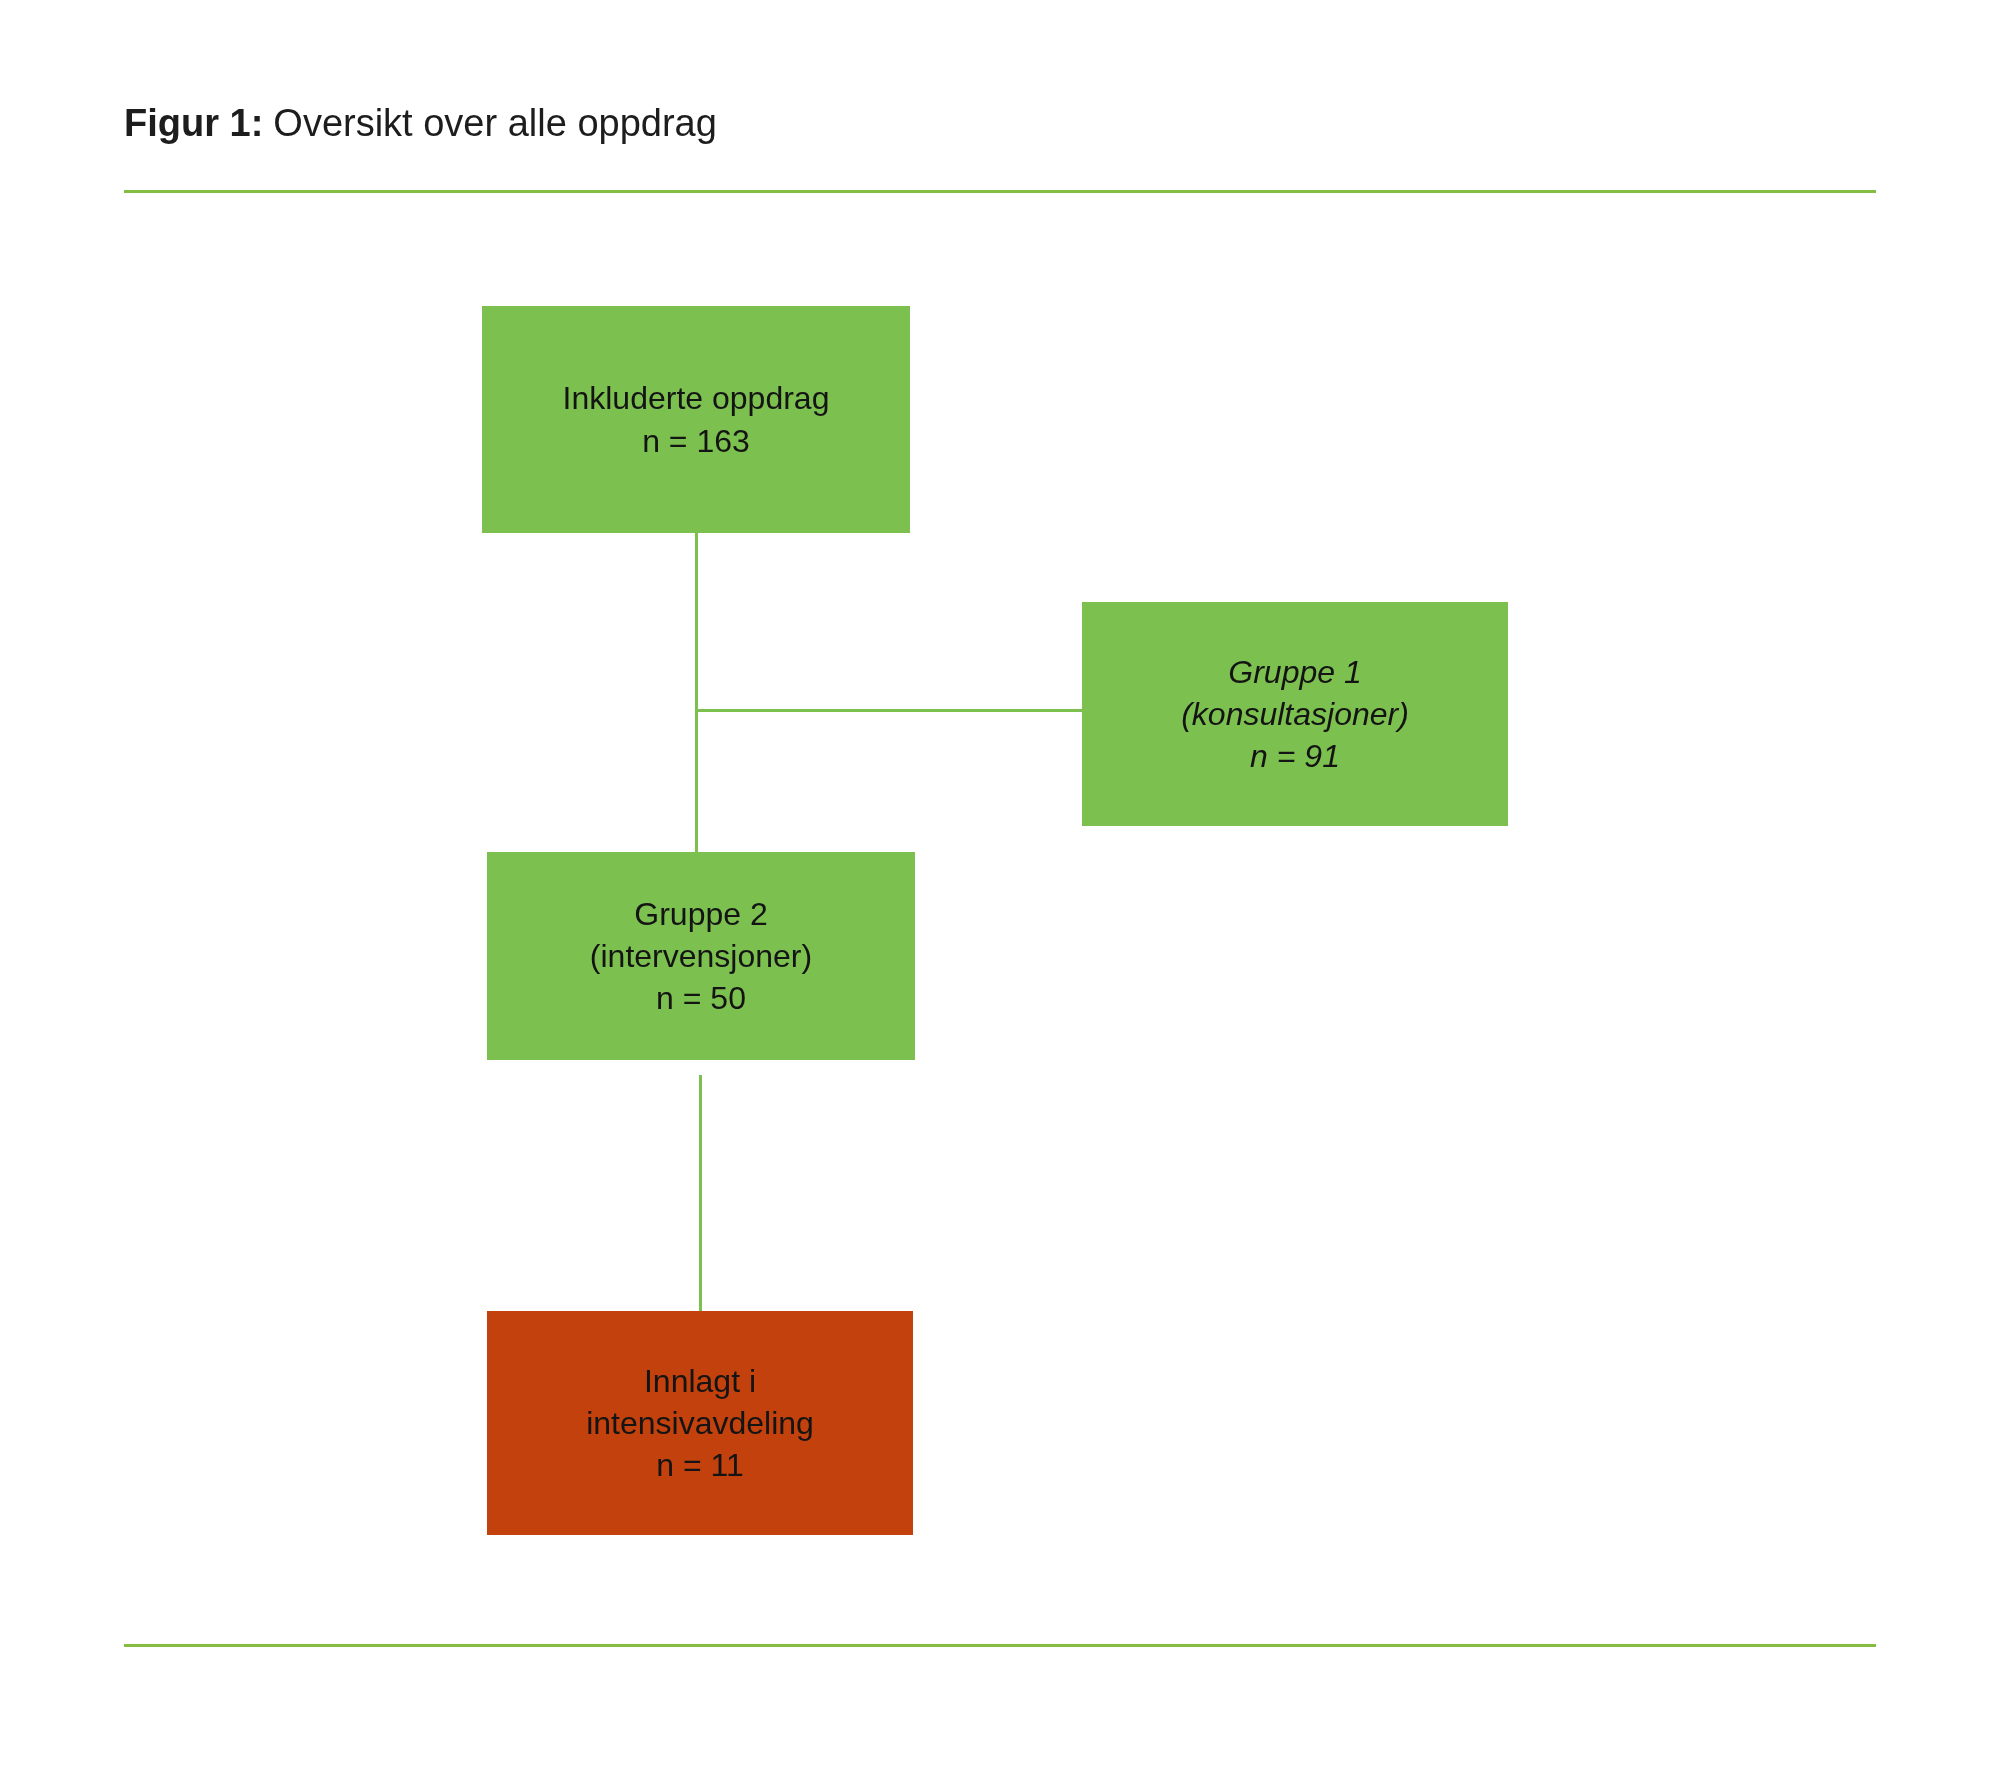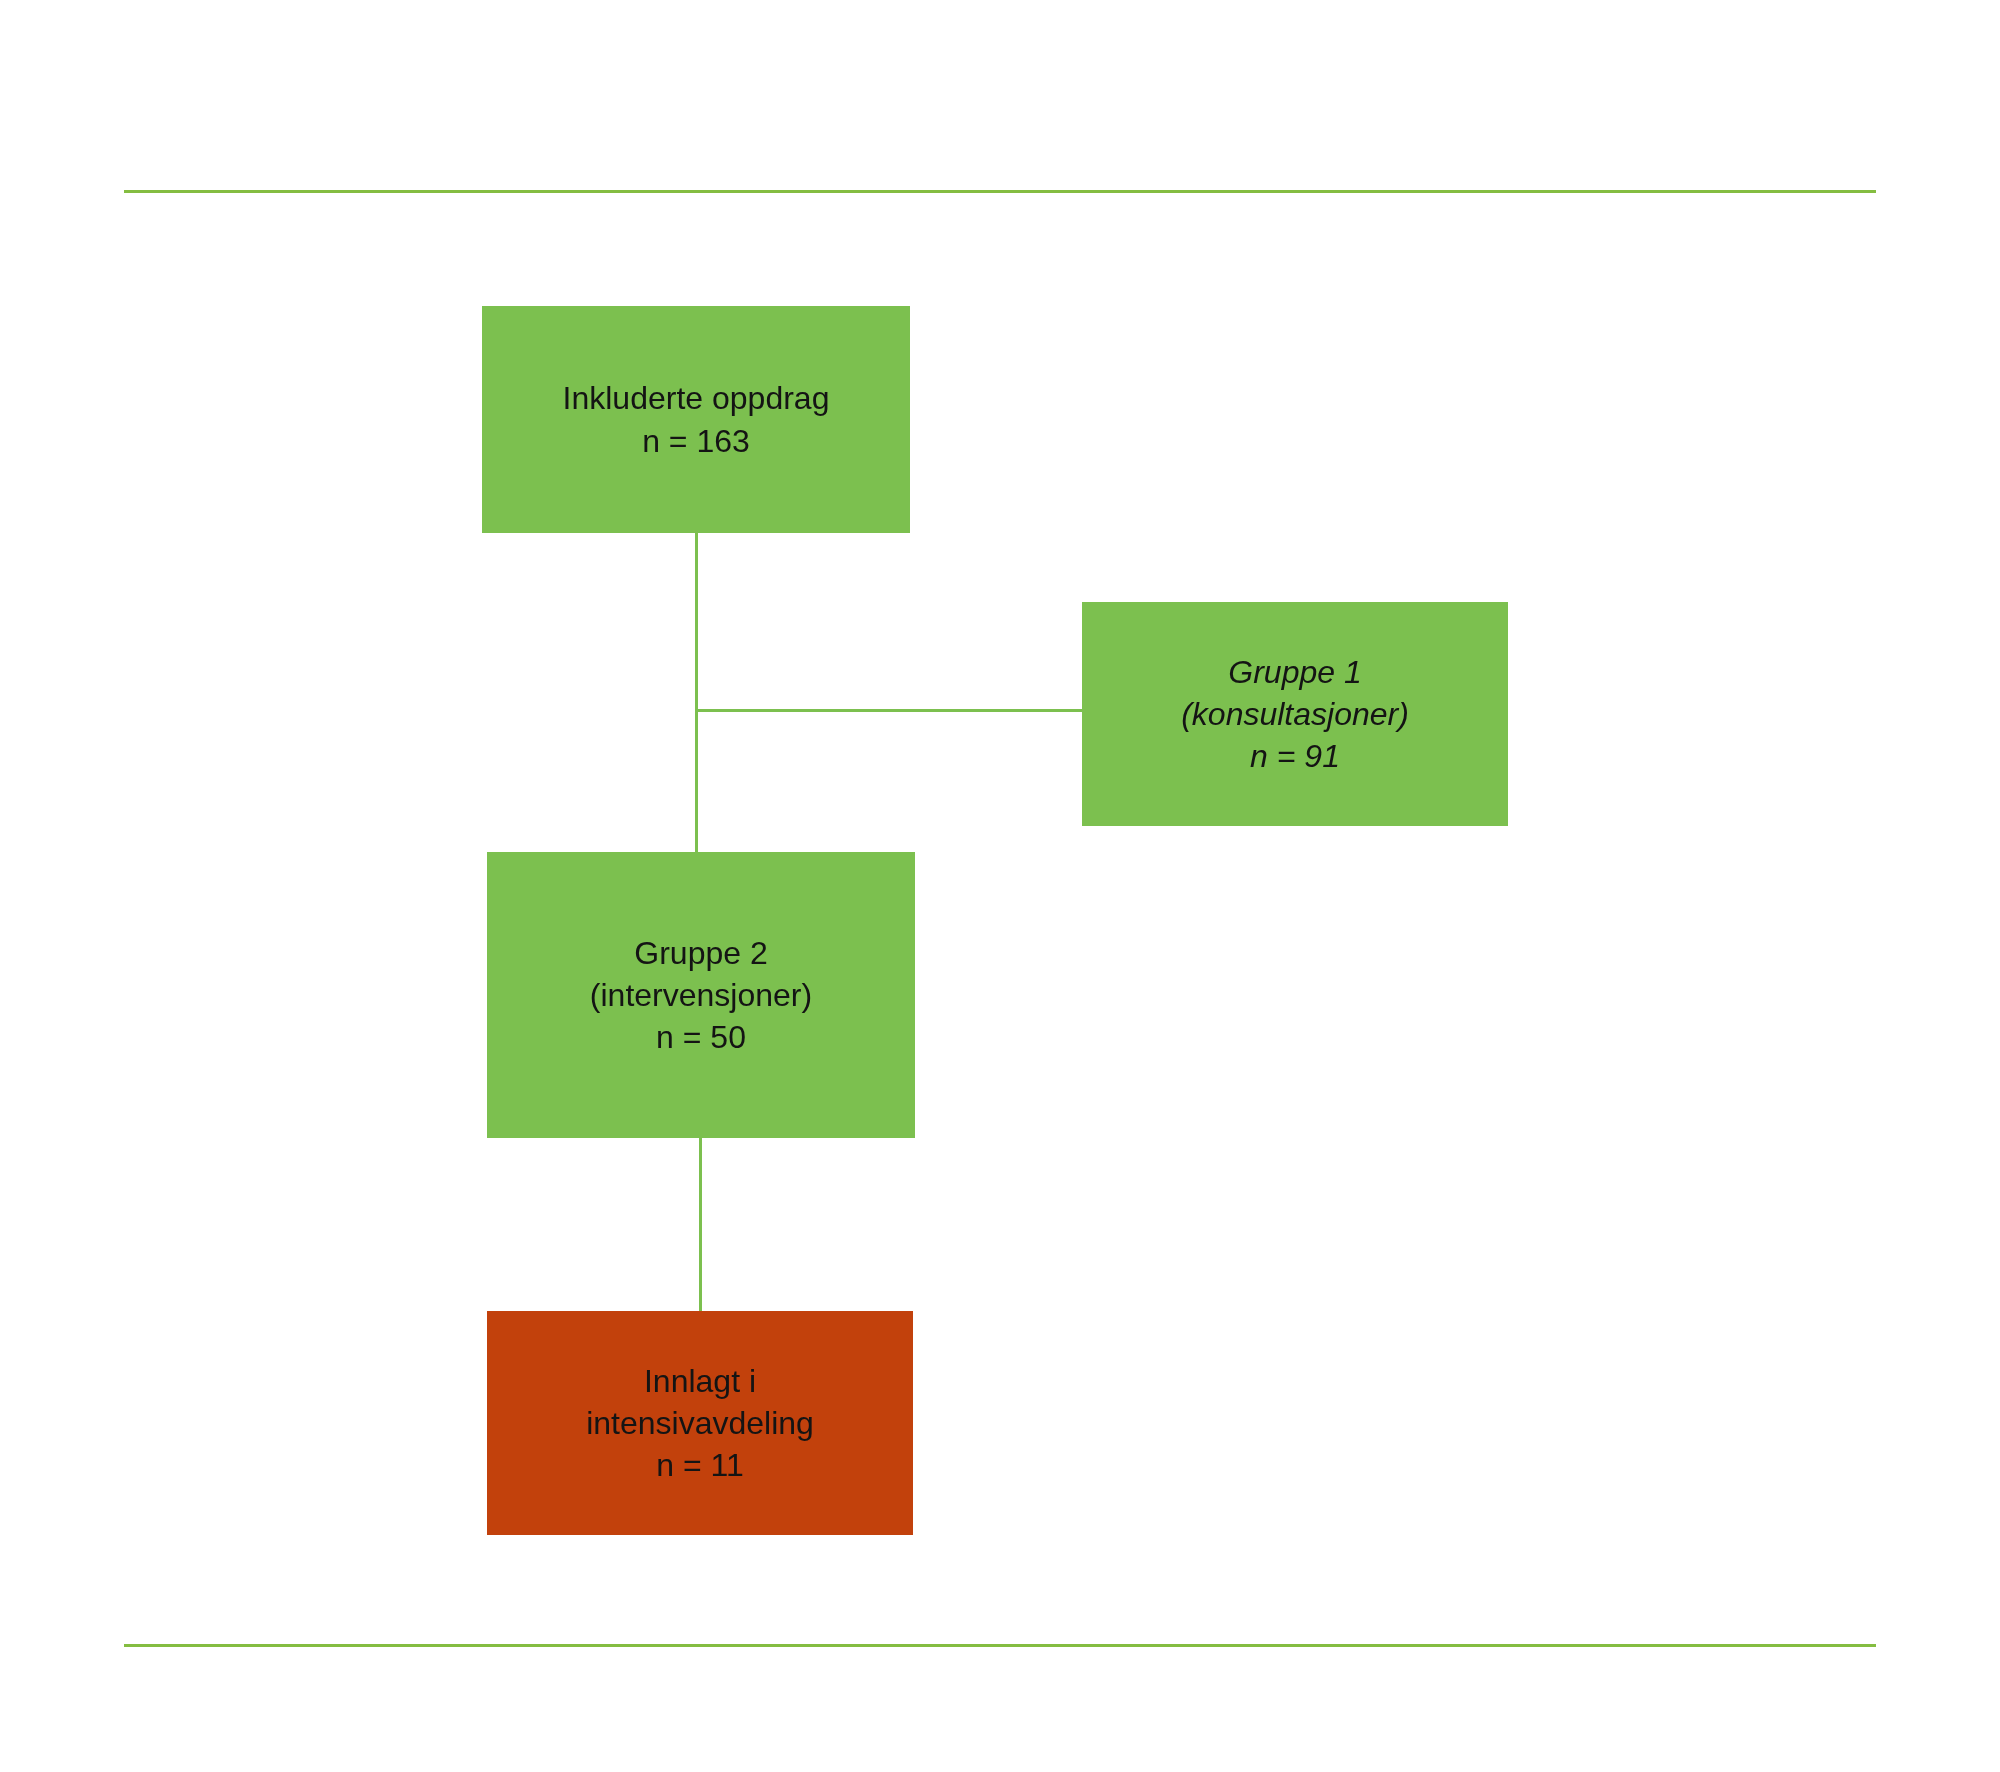--- a/index.html
+++ b/index.html
@@ -44,32 +44,35 @@
     line-height: 1.32;
   }
   .node .line { display: block; }
   .connector { position: absolute; }
   .v-line { width: 3px; }
   .h-line { height: 3px; }
 
   
   #node-inkluderte { left: 482px; top: 306px; width: 428px; height: 227px; }
   #node-gruppe1    { left: 1082px; top: 602px; width: 426px; height: 224px; font-style: italic; }
-  #node-gruppe2    { left: 487px; top: 852px; width: 428px; height: 286px; }
+  #node-gruppe2    { left: 487px; top: 852px; width: 428px; height: 208px; }
   #node-innlagt    { left: 487px; top: 1311px; width: 426px; height: 224px; }
 
   #conn-v1 { left: 695px; top: 533px; height: 319px; }
   #conn-h1 { left: 695px; top: 709px; width: 387px; }
   #conn-v2 { left: 699px; top: 1075px; height: 236px; }
 </style>
 </head>
 <body>
 
 <div class="canvas">
 
+  <div class="figure-title">
+    <span class="t-bold">Figur 1:</span><span class="t-rest">Oversikt over alle oppdrag</span>
+  </div>
 
   <div class="rule rule-top" style="background: rgb(132, 189, 65);"></div>
 
   <div class="connector v-line" id="conn-v1" style="background: rgb(124, 192, 79);"></div>
   <div class="connector h-line" id="conn-h1" style="background: rgb(124, 192, 79);"></div>
   <div class="connector v-line" id="conn-v2" style="background: rgb(124, 192, 79);"></div>
 
   <div class="node" id="node-inkluderte" style="background: rgb(124, 192, 79);">
     <div>
       <span class="line">Inkluderte oppdrag</span>

